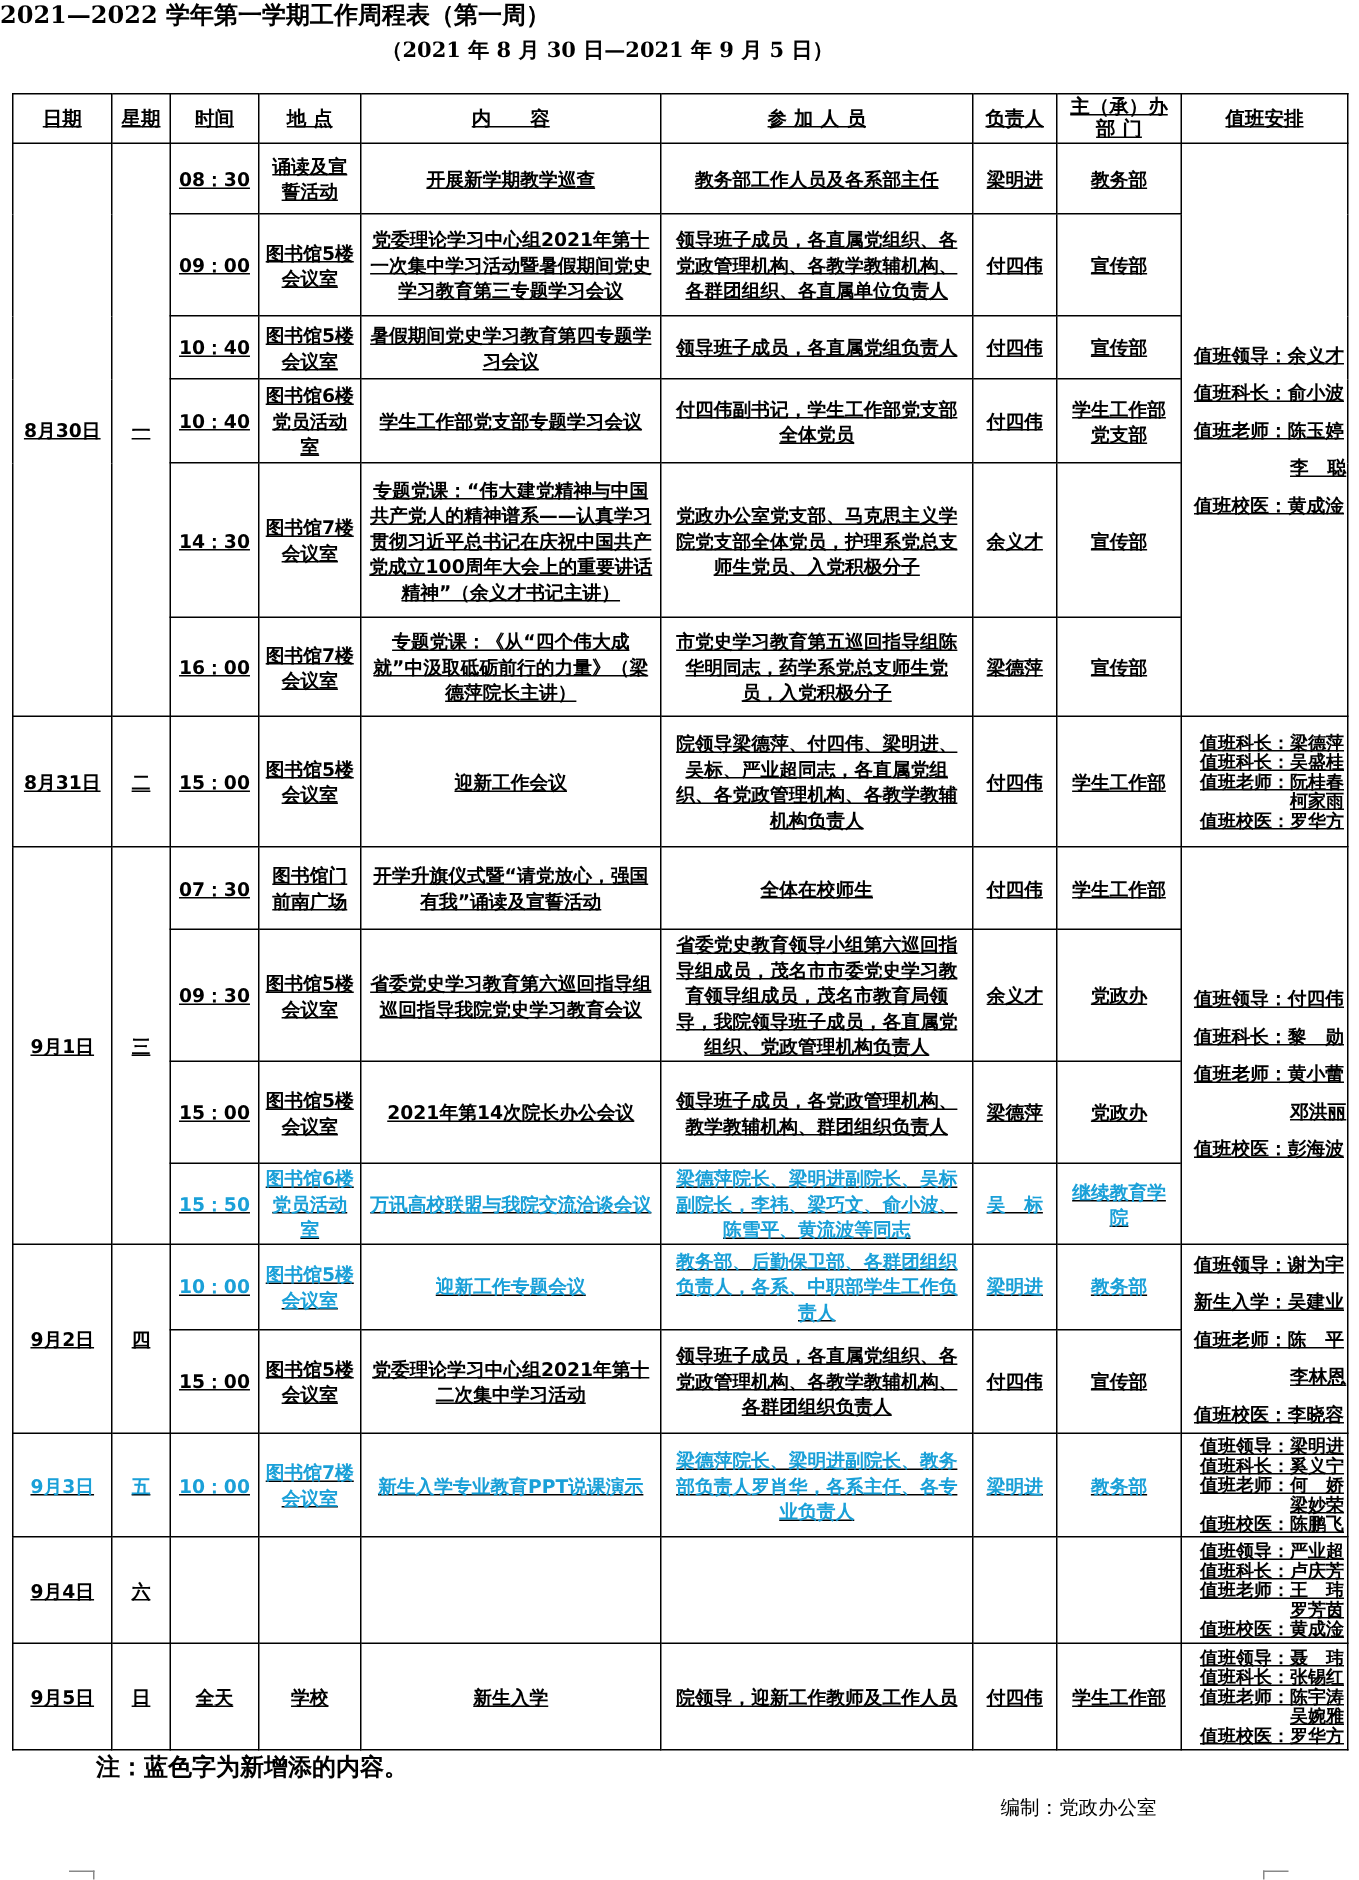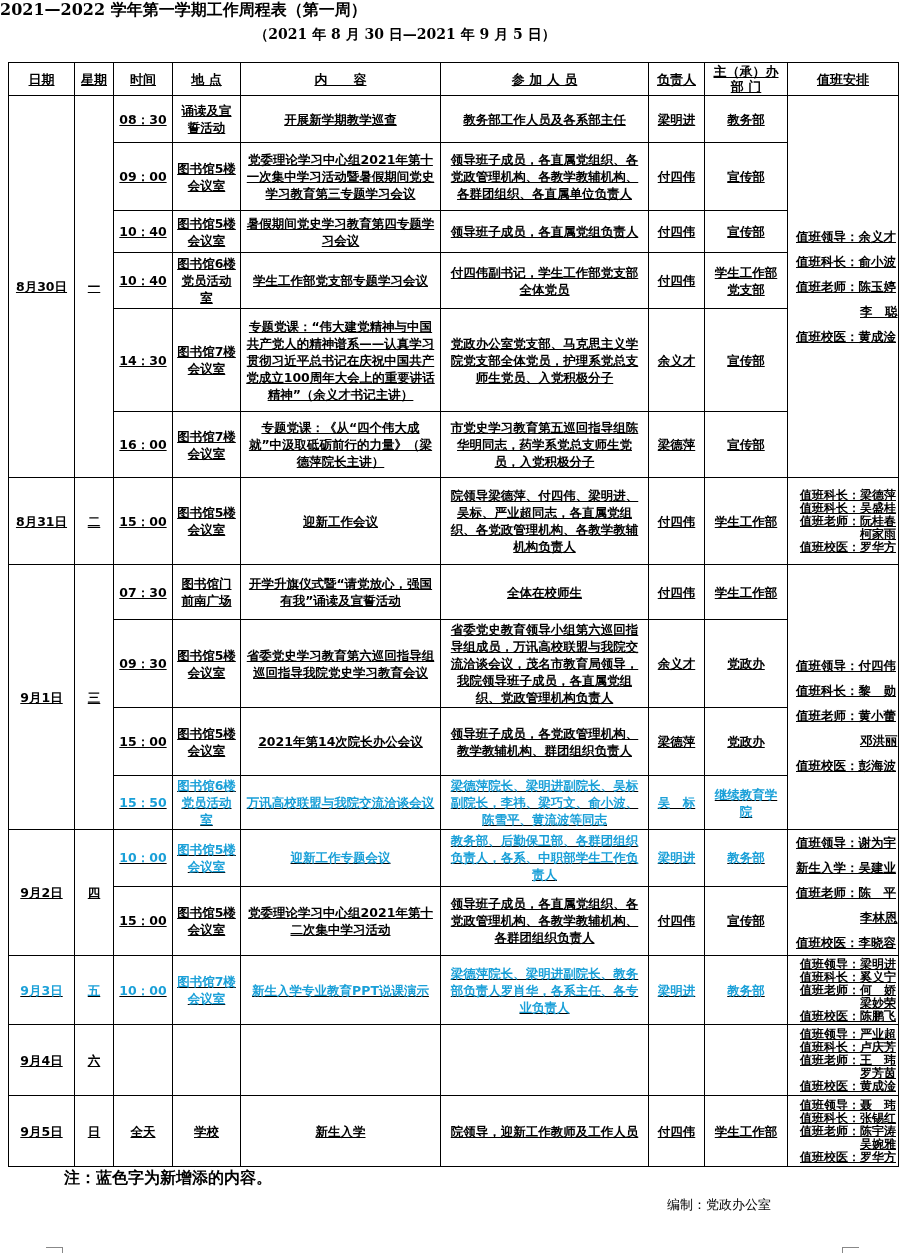--- a/index.html
+++ b/index.html
@@ -141,21 +141,21 @@
           <span class="line" style="line-height: 25px;">值班科长：黎　勋</span>
           <span class="line" style="line-height: 25px;">值班老师：黄小蕾</span>
           <span class="ind" style="line-height: 25px;">邓洪丽</span>
           <span class="line" style="line-height: 25px;">值班校医：彭海波</span>
         </td>
       </tr>
       <tr style="height: 86px;">
         <td class="c">09：30</td>
         <td class="c">图书馆5楼会议室</td>
         <td class="l">省委党史学习教育第六巡回指导组巡回指导我院党史学习教育会议</td>
-        <td class="l">省委党史教育领导小组第六巡回指导组成员，万讯高校联盟与我院交流洽谈会议，茂名市教育局领导，我院领导班子成员，各直属党组织、党政管理机构负责人</td>
+        <td class="l">省委党史教育领导小组第六巡回指导组成员，茂名市市委党史学习教育领导组成员，茂名市教育局领导，我院领导班子成员，各直属党组织、党政管理机构负责人</td>
         <td class="c">余义才</td>
         <td class="c">党政办</td>
       </tr>
       <tr style="height: 68px;">
         <td class="c">15：00</td>
         <td class="c">图书馆5楼会议室</td>
         <td class="l">2021年第14次院长办公会议</td>
         <td class="l">领导班子成员，各党政管理机构、教学教辅机构、群团组织负责人</td>
         <td class="c">梁德萍</td>
         <td class="c">党政办</td>

